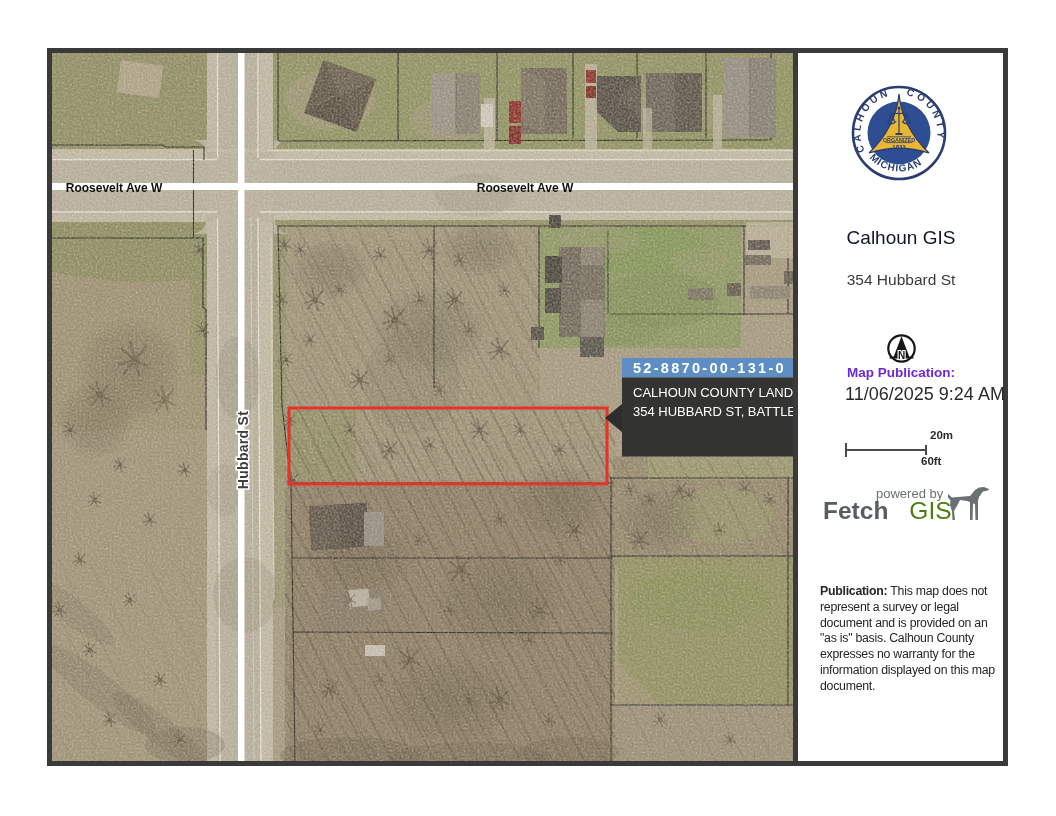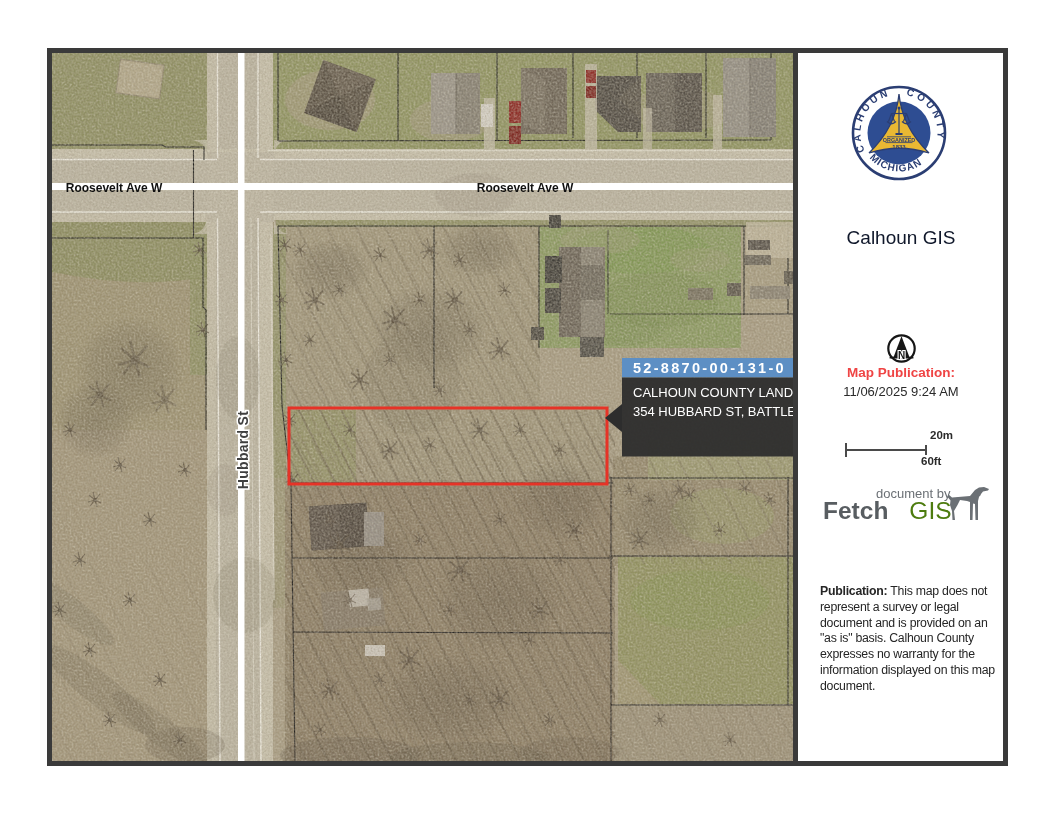--- a/index.html
+++ b/index.html
@@ -459,40 +459,41 @@
 <path id="arcTR" d="M 52.7,9.8 A 38.5,38.5 0 0 1 81.7,66.7"></path>
 <path id="arcB" d="M 17.7,71.7 A 38.5,38.5 0 0 0 78.3,71.7"></path>
 </defs>
 <text font-size="10" font-weight="bold" fill="#2b3e73" letter-spacing="3" font-family="Liberation Sans, sans-serif"><textPath href="#arcTL" startOffset="1%">CALHOUN</textPath></text>
 <text font-size="10" font-weight="bold" fill="#2b3e73" letter-spacing="3.2" font-family="Liberation Sans, sans-serif"><textPath href="#arcTR" startOffset="3%">COUNTY</textPath></text>
 <text font-size="10" font-weight="bold" fill="#2b3e73" letter-spacing="1" font-family="Liberation Sans, sans-serif"><textPath href="#arcB" startOffset="2%">MICHIGAN</textPath></text>
 </svg>
 
 <div class="abs" style="left:798px;top:227px;width:206px;text-align:center;font-size:19px;color:#0f172a;">Calhoun GIS</div>
 
+<div class="abs" style="left:798px;top:271px;width:206px;text-align:center;font-size:15.5px;color:#3b3b3b;">354 Hubbard St</div>
 
 <svg class="abs" style="left:886px;top:333px;" width="31" height="31" viewBox="0 0 31 31">
 <circle cx="15.5" cy="15.5" r="13.2" fill="none" stroke="#161616" stroke-width="2.2"></circle>
 <polygon points="15.5,3.2 23.6,24.6 7.4,24.6" fill="#161616"></polygon>
 <line x1="3.6" y1="24.6" x2="27.4" y2="24.6" stroke="#161616" stroke-width="1.8"></line>
 <text x="15.5" y="26.4" font-size="10" font-weight="bold" fill="#161616" text-anchor="middle" stroke="#ffffff" stroke-width="2.2" paint-order="stroke" font-family="Liberation Sans, sans-serif">N</text>
 </svg>
 
-<div class="abs" style="left:798px;top:365px;width:206px;text-align:center;font-size:13.5px;font-weight:bold;color:#ef4444;">Map Publication:</div>
-<div class="abs" style="left:798px;top:384px;width:206px;text-align:center;font-size:13px;color:#2a2a2a;">11/06/2025 9:24 AM</div>
+<div class="abs" style="left:798px;top:365px;width:206px;text-align:center;font-size:13.5px;font-weight:bold;color:#6d28d9;">Map Publication:</div>
+<div class="abs" style="left:798px;top:384px;width:206px;text-align:center;font-size:18px;color:#2a2a2a;padding-left:24px;">11/06/2025 9:24 AM</div>
 
 <svg class="abs" style="left:838px;top:425px;" width="120" height="45" viewBox="0 0 120 45">
 <line x1="8" y1="25" x2="88" y2="25" stroke="#4a4a4a" stroke-width="2"></line>
 <line x1="8" y1="18" x2="8" y2="32" stroke="#4a4a4a" stroke-width="2"></line>
 <line x1="88" y1="20" x2="88" y2="30" stroke="#4a4a4a" stroke-width="2"></line>
 <text x="92" y="14" font-size="11.5" font-weight="bold" fill="#2a2a2a" font-family="Liberation Sans, sans-serif">20m</text>
 <text x="83" y="40" font-size="11.5" font-weight="bold" fill="#2a2a2a" font-family="Liberation Sans, sans-serif">60ft</text>
 </svg>
 
-<div class="abs" style="left:876px;top:486px;font-size:13px;color:#6b7075;">document by</div>
+<div class="abs" style="left:876px;top:486px;font-size:13px;color:#6b7075;">powered by</div>
 <div class="abs" style="left:823px;top:497px;font-size:24.5px;color:#585d61;"><span style="font-weight:bold;">Fetch</span><span style="color:#4d7c0f;margin-left:21px;">GIS</span></div>
 
 <svg class="abs" style="left:946px;top:486px;" width="44" height="37" viewBox="0 0 44 37">
 <path d="M2,8 L6,11.5 L24,10 L29,4 L33,1.5 L38,1 L43,3 L42,4.5 L37,5.5 L35,8 L33,11 L32,15 L32,34 L29.5,34 L29,18 L27,17.5 L26.5,34 L24,34 L24,16 L21,15 L14,14 L11.5,19 L8,25 L9,34 L6.5,34 L6,25 L4,19 L4.5,14.5 L2,11.5 Z" fill="#6b7075"></path>
 <path d="M31.5,4 L34,3.5 L34.5,9.5 L32,10 Z" fill="#6b7075"></path>
 </svg>
 
 <div class="abs" style="left:820px;top:584px;width:178px;font-size:12.3px;line-height:15.8px;color:#262626;letter-spacing:-0.25px;"><b>Publication:</b> This map does not<br>represent a survey or legal<br>document and is provided on an<br>"as is" basis. Calhoun County<br>expresses no warranty for the<br>information displayed on this map<br>document.</div>
 
 </div>

